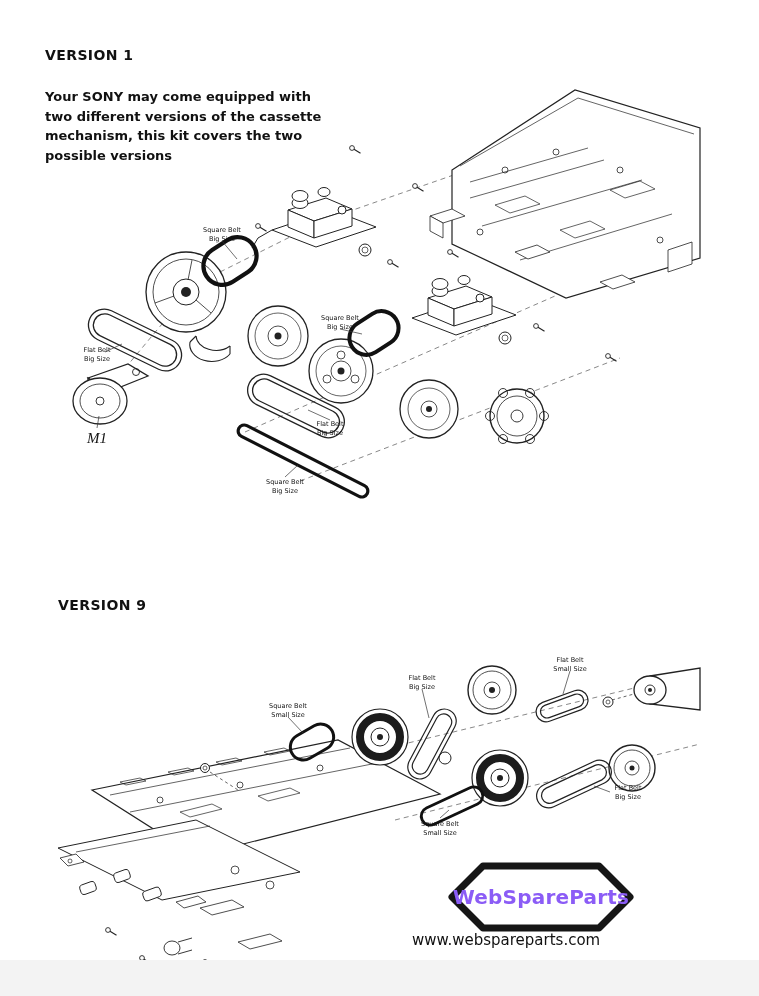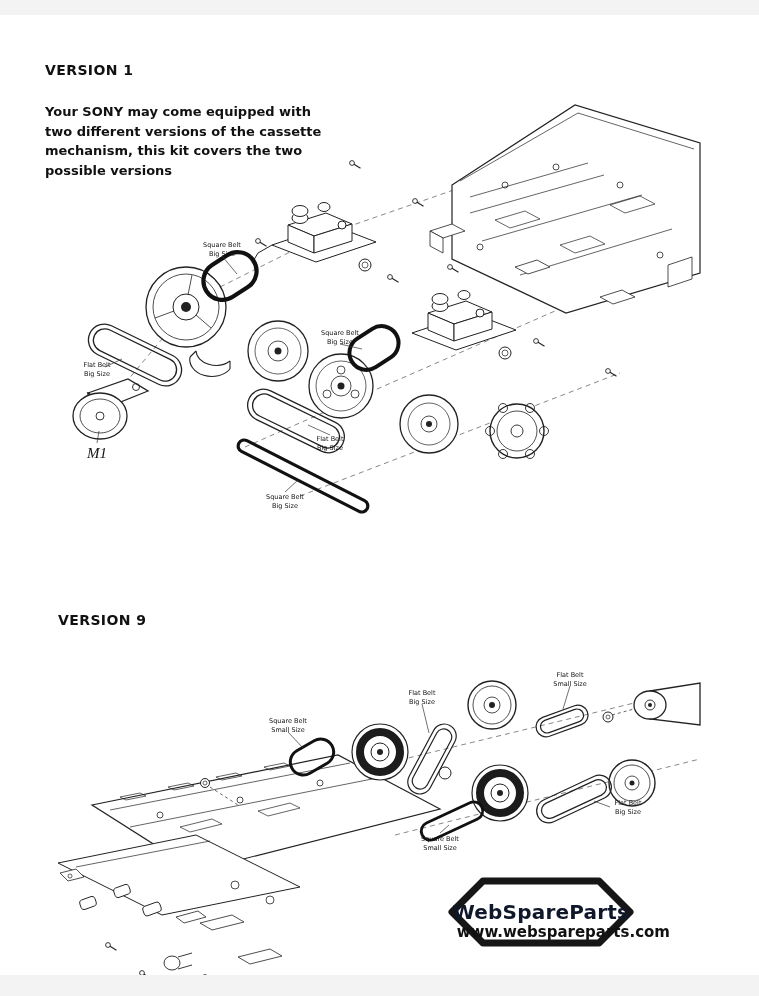--- a/index.html
+++ b/index.html
@@ -1,32 +1,32 @@
 <!DOCTYPE html>
 <html><head>
 <meta charset="utf-8">
 <style>
   *{box-sizing:border-box}
   html,body{margin:0;padding:0;background:#f3f3f3}
-  .page{position:relative;width:759px;height:960px;margin:15px auto;background:#fff;
+  .page{position:relative;width:759px;height:960px;margin:0 auto;background:#fff;
         font-family:"DejaVu Sans","Liberation Sans",sans-serif;color:#111;overflow:hidden}
   .svg-canvas{position:absolute;left:0;top:0;width:759px;height:996px}
   .section-title{position:absolute;font-size:14px;font-weight:bold;letter-spacing:.4px}
   .v1-title{left:45px;top:47px}
   .v2-title{left:58px;top:597px}
   .intro{position:absolute;left:45px;top:87px;font-size:13px;font-weight:bold;
          line-height:1.5;white-space:pre-line}
   .part-label{position:absolute;transform:translateX(-50%);font-size:6.5px;font-weight:normal;
               line-height:1.45;text-align:center;white-space:pre-line;color:#111}
   .m1-label{position:absolute;transform:translateX(-50%);font-size:15px;font-style:italic;
             font-family:Liberation Serif, serif}
   .logo-text{position:absolute;left:448px;top:885px;width:186px;text-align:center;
-             font-size:20px;font-weight:bold;letter-spacing:.2px;color:#0f172a}
-  .site-url{position:absolute;left:412px;top:908px;width:258px;text-align:right;
-            font-size:15px;font-weight:bold;color:#111}
+             font-size:20px;font-weight:bold;letter-spacing:.2px;color:#8b5cf6}
+  .site-url{position:absolute;left:412px;top:931px;width:258px;text-align:left;
+            font-size:15px;font-weight:normal;color:#111}
 </style>
 </head>
 <body>
 
 <div class="page">
 
   <svg class="svg-canvas" viewBox="0 0 759 996" xmlns="http://www.w3.org/2000/svg">
     <defs>
       <g id="screw">
         <circle cx="0" cy="0" r="2.4" fill="#fff" stroke="#222" stroke-width="0.9"></circle>

